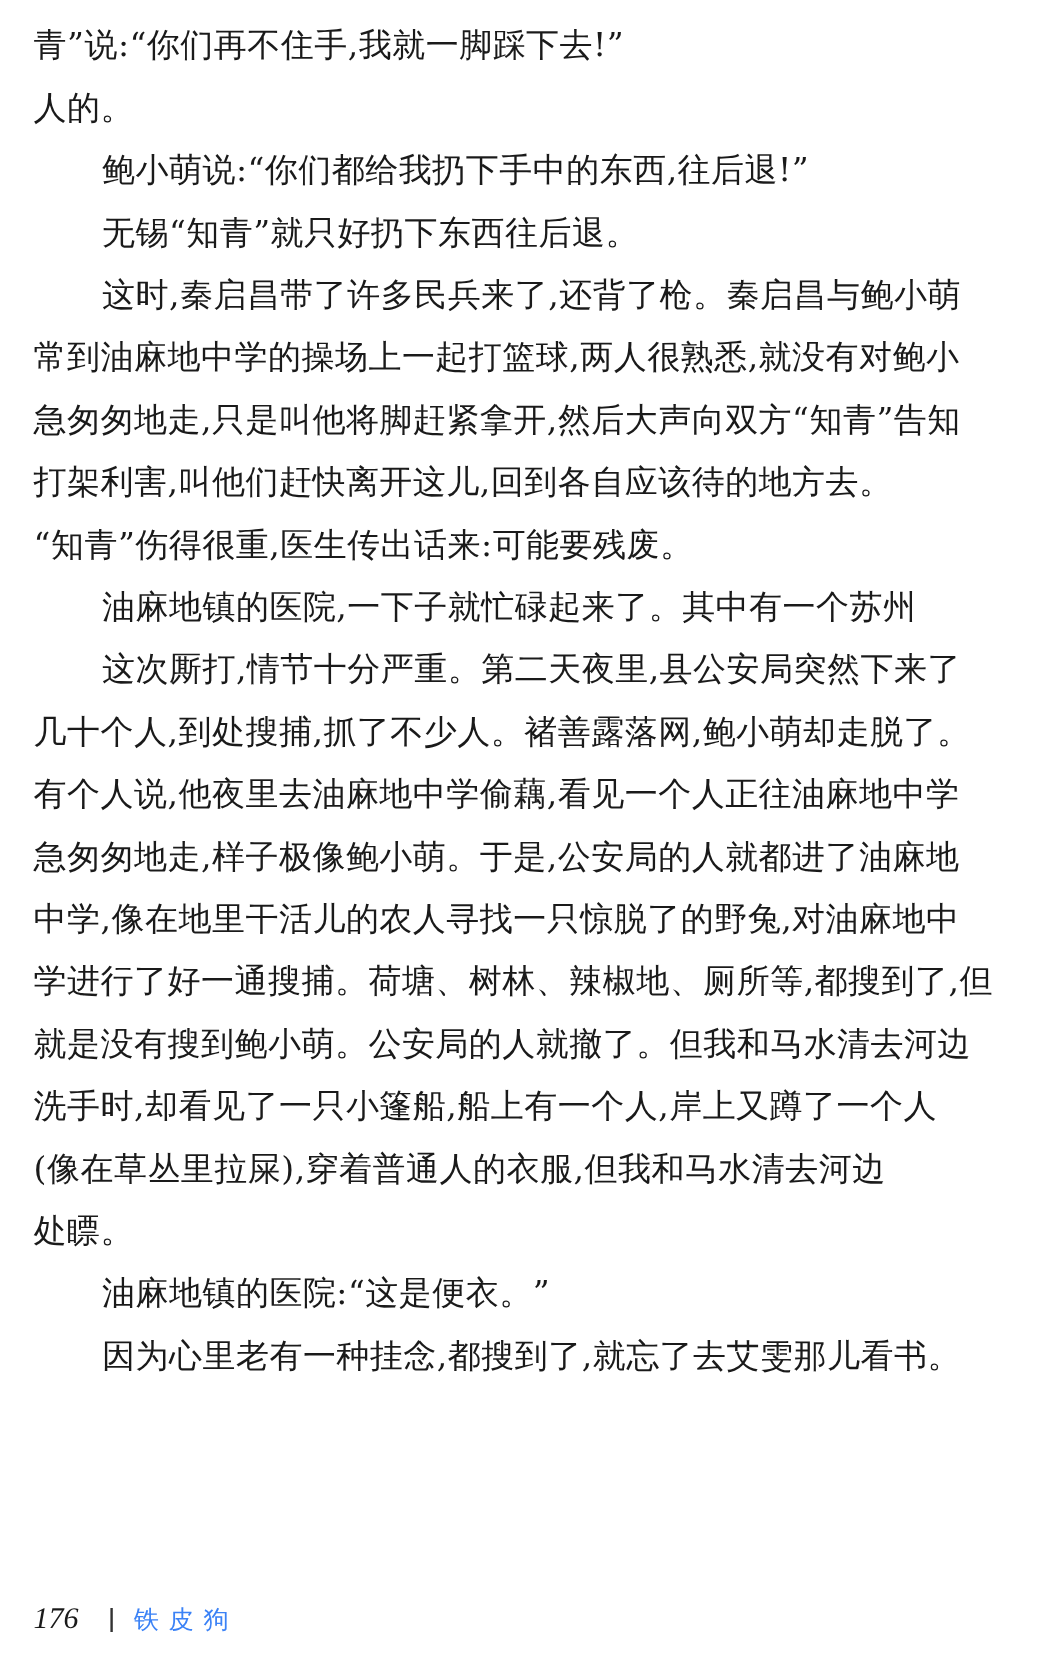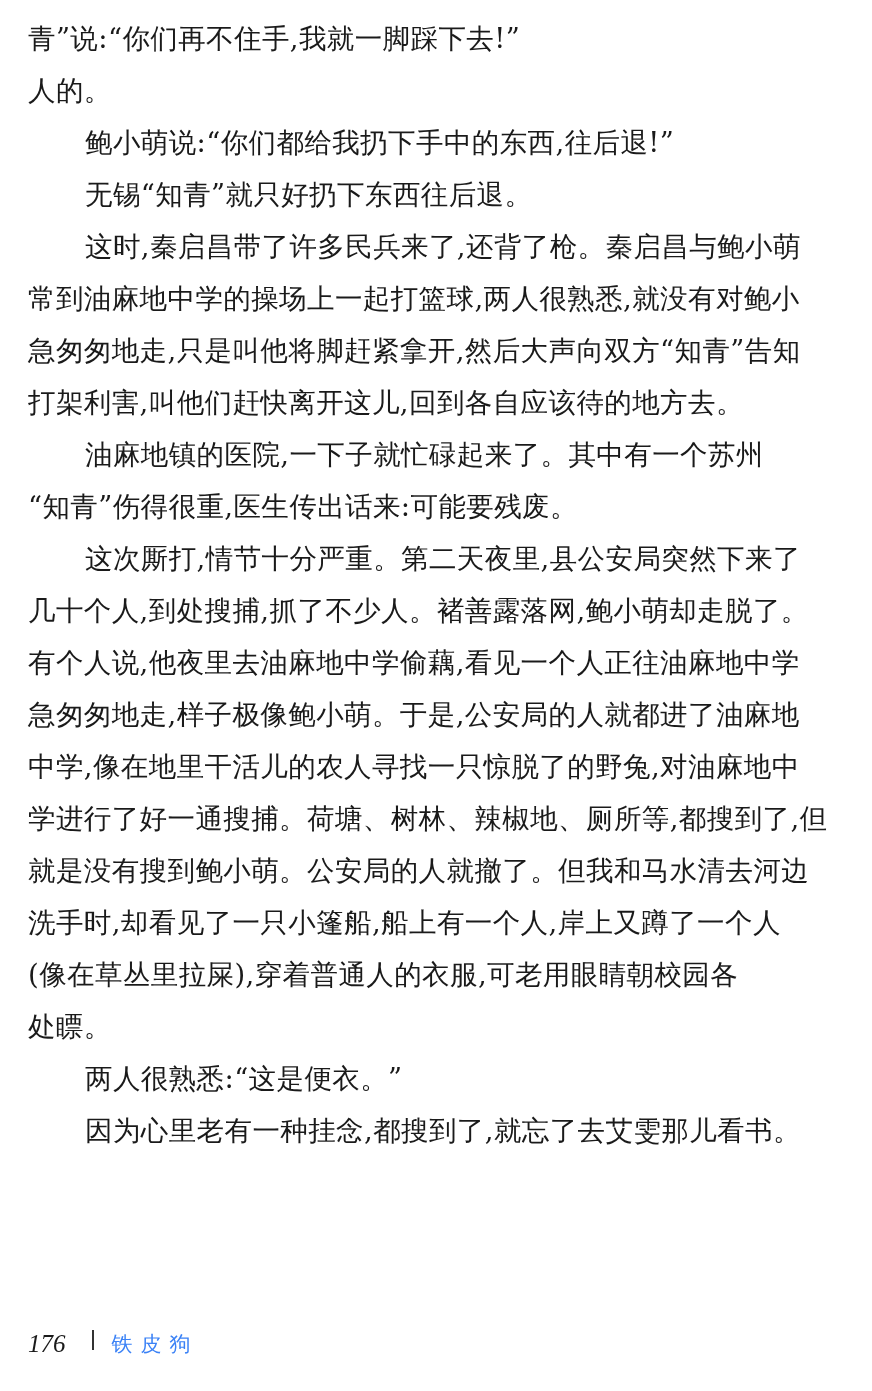--- a/index.html
+++ b/index.html
@@ -3,51 +3,51 @@
 <meta charset="utf-8">
 <style>
   html, body { margin: 0; padding: 0; background: #ffffff; }
   body { width: 872px; height: 1391px; position: relative; overflow: hidden;
          font-family: "DejaVu Serif", "Liberation Serif", serif; color: #1a1a1a; }
   .page { position: absolute; left: 28px; top: 12px; width: 816px; }
   .line { height: 52px; line-height: 52px; font-size: 27.5px; white-space: nowrap;
           letter-spacing: 0.4px; }
   .indent { padding-left: 57px; }
   .footer { position: absolute; left: 28px; top: 1330px; height: 40px; display: flex;
-            align-items: flex-start; font-size: 22px; }
+            align-items: center; font-size: 22px; }
   .page-num { font-family: "Liberation Serif", serif; font-style: italic; font-size: 25px;
               color: #1a1a1a; }
   .sep { display: inline-block; width: 2px; height: 20px; background: #333; margin: 0 18px 0 26px; }
   .book-title { font-family: "DejaVu Sans", sans-serif; font-size: 21px; letter-spacing: 8px; color: #3b82f6; }
 </style>
 </head>
 <body>
 
 <div class="page">
   <div class="line">青”说:“你们再不住手,我就一脚踩下去!”</div>
   <div class="line">人的。</div>
   <div class="line indent">鲍小萌说:“你们都给我扔下手中的东西,往后退!”</div>
   <div class="line indent">无锡“知青”就只好扔下东西往后退。</div>
   <div class="line indent">这时,秦启昌带了许多民兵来了,还背了枪。秦启昌与鲍小萌</div>
   <div class="line">常到油麻地中学的操场上一起打篮球,两人很熟悉,就没有对鲍小</div>
   <div class="line">急匆匆地走,只是叫他将脚赶紧拿开,然后大声向双方“知青”告知</div>
   <div class="line">打架利害,叫他们赶快离开这儿,回到各自应该待的地方去。</div>
+  <div class="line">“知青”伤得很重,医生传出话来:可能要残废。</div>
   <div class="line indent">油麻地镇的医院,一下子就忙碌起来了。其中有一个苏州</div>
-  <div class="line">“知青”伤得很重,医生传出话来:可能要残废。</div>
   <div class="line indent">这次厮打,情节十分严重。第二天夜里,县公安局突然下来了</div>
   <div class="line">几十个人,到处搜捕,抓了不少人。褚善露落网,鲍小萌却走脱了。</div>
   <div class="line">有个人说,他夜里去油麻地中学偷藕,看见一个人正往油麻地中学</div>
   <div class="line">急匆匆地走,样子极像鲍小萌。于是,公安局的人就都进了油麻地</div>
   <div class="line">中学,像在地里干活儿的农人寻找一只惊脱了的野兔,对油麻地中</div>
   <div class="line">学进行了好一通搜捕。荷塘、树林、辣椒地、厕所等,都搜到了,但</div>
   <div class="line">就是没有搜到鲍小萌。公安局的人就撤了。但我和马水清去河边</div>
   <div class="line">洗手时,却看见了一只小篷船,船上有一个人,岸上又蹲了一个人</div>
-  <div class="line">(像在草丛里拉屎),穿着普通人的衣服,可老用眼睛朝校园各</div>
+  <div class="line">(像在草丛里拉屎),穿着普通人的衣服,但我和马水清去河边</div>
   <div class="line">处瞟。</div>
-  <div class="line indent">两人很熟悉:“这是便衣。”</div>
+  <div class="line indent">油麻地镇的医院:“这是便衣。”</div>
   <div class="line indent">因为心里老有一种挂念,都搜到了,就忘了去艾雯那儿看书。</div>
 </div>
 
 <div class="footer">
   <span class="page-num">176</span>
   <span class="sep"></span>
   <span class="book-title">铁皮狗</span>
 </div>
 
 </body></html>

